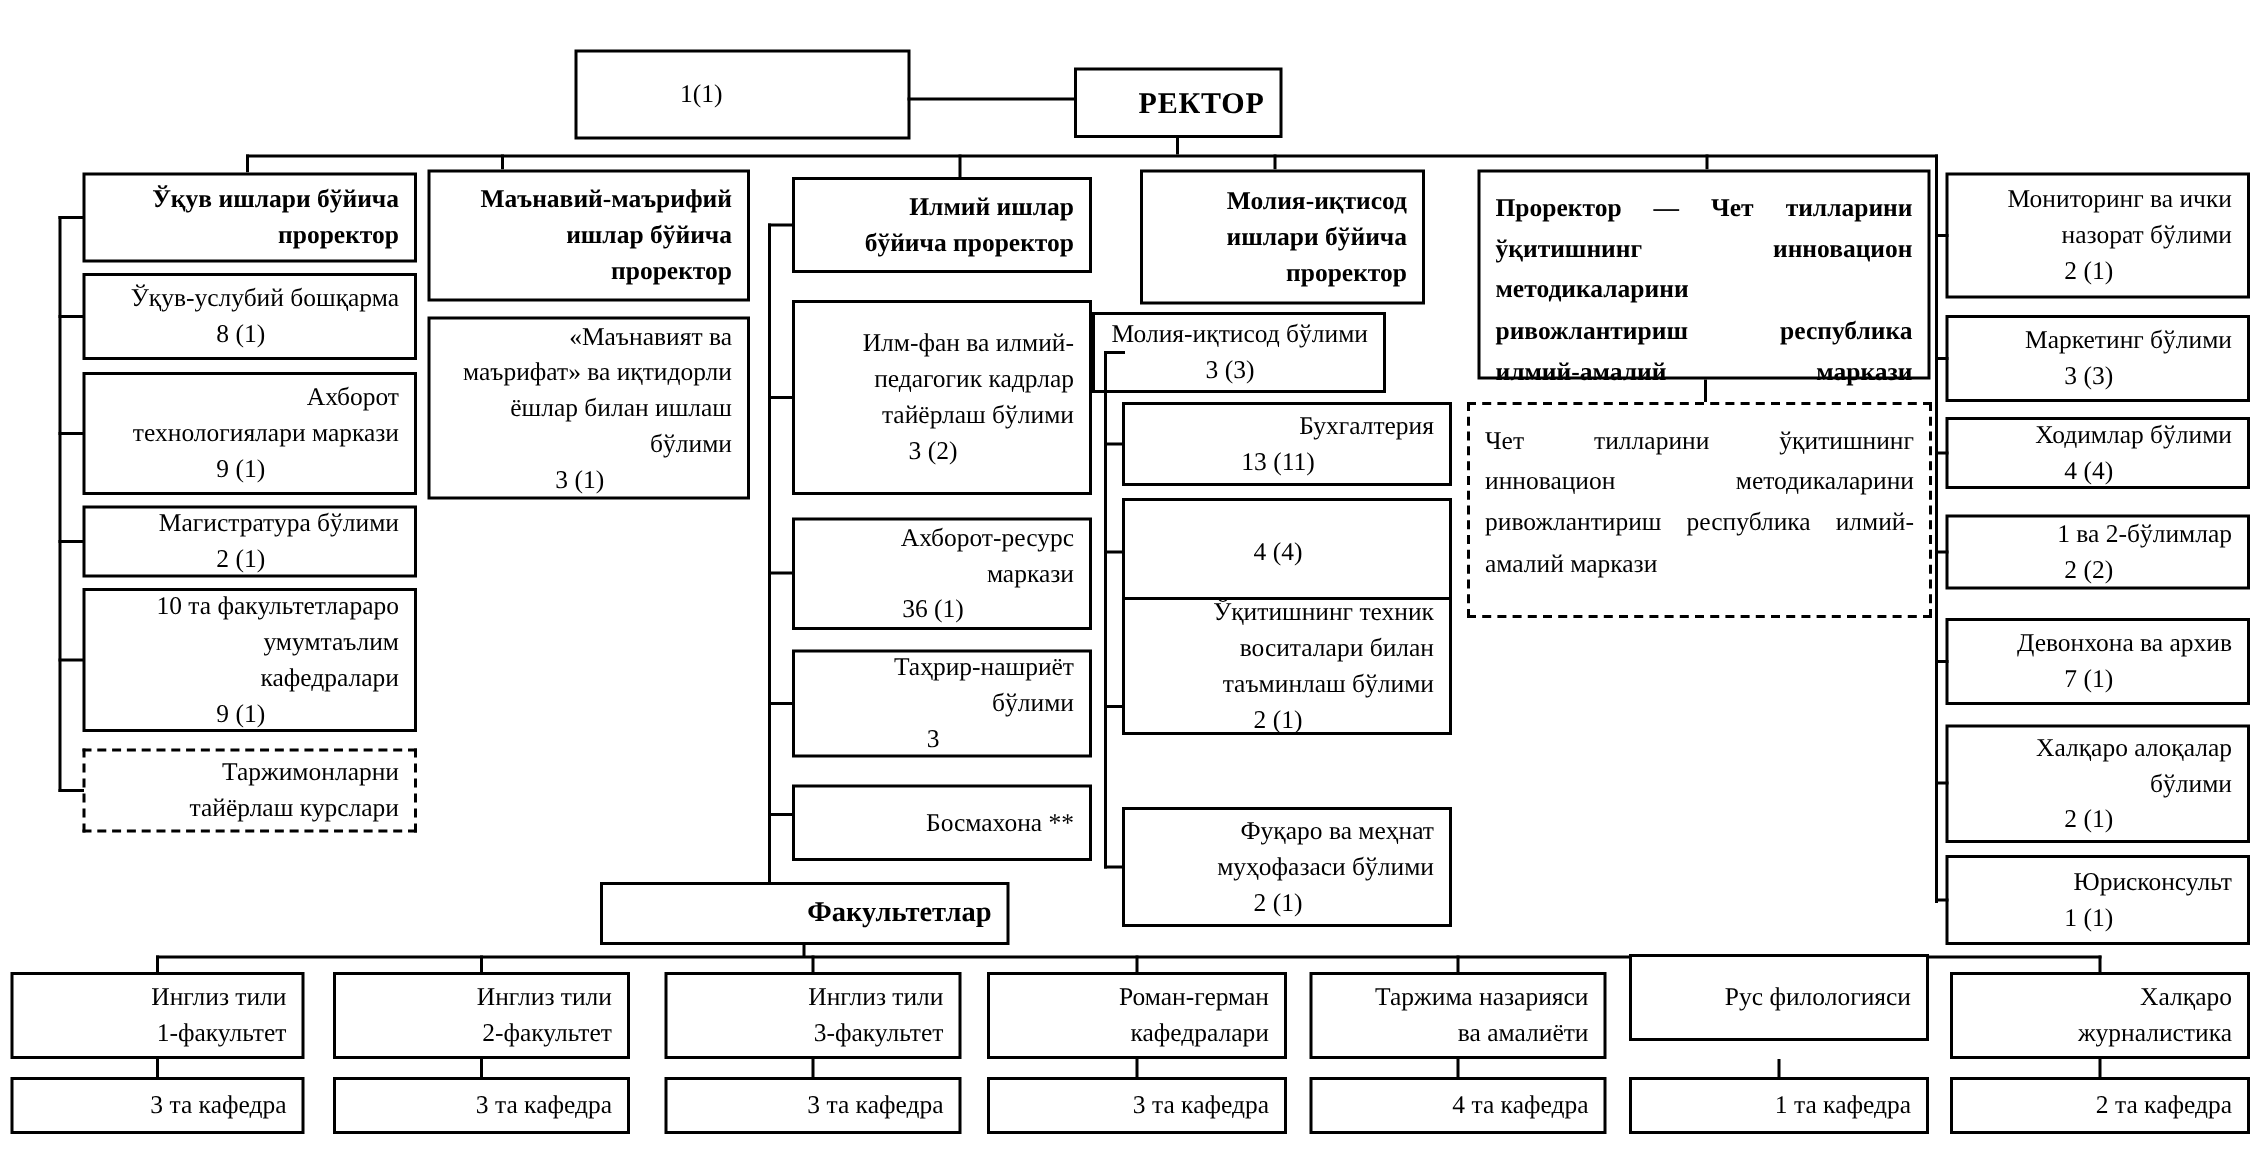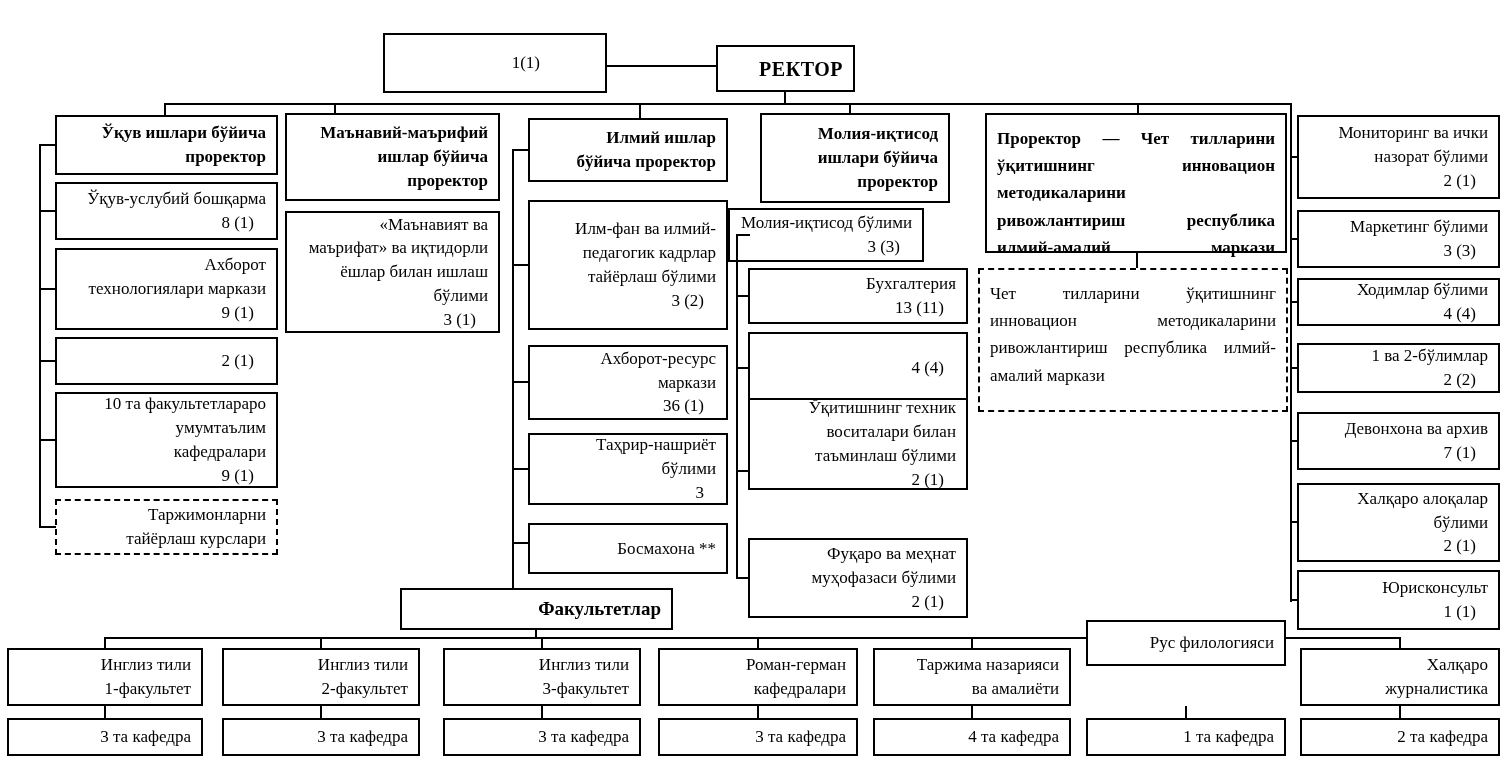--- a/index.html
+++ b/index.html
@@ -2,21 +2,21 @@
 <html><head>
 <meta charset="utf-8">
 <style>
   html,body{margin:0;padding:0;background:#ffffff;}
   #canvas{position:relative;width:1510px;height:772px;background:#ffffff;overflow:hidden;
           font-family:"Liberation Serif","DejaVu Serif",serif;color:#000;}
   .box{position:absolute;box-sizing:border-box;background:#fff;border:2px solid #000;
        display:flex;flex-direction:column;justify-content:center;
        padding:3px 10px;font-size:17px;line-height:1.4;}
   .box .lbl{text-align:right;white-space:pre-line;}
-  .box .cnt{text-align:right;padding-right:12px;}
+  .box .cnt{text-align:center;padding-right:12px;}
   .hdr .lbl{font-weight:bold;}
   .dashed{border-style:dashed;border-width:2px;}
   .topalign{justify-content:flex-start;padding-top:10px;}
   .justall .lbl{font-weight:bold;text-align:justify;text-align-last:justify;white-space:pre-line;line-height:1.6;}
   .justnat .lbl{text-align:justify;text-align-last:auto;white-space:normal;line-height:1.6;}
   .rector .lbl{font-weight:bold;font-size:20px;letter-spacing:.5px;}
   .fakhdr .lbl{font-weight:bold;font-size:19px;}
   .council .lbl{text-align:left;padding-left:4px;}
   .council .cnt{padding-right:55px;}
   .line{position:absolute;background:#000;display:block;}
@@ -52,20 +52,21 @@
   <div class="box" style="left:55px;top:182px;width:223px;height:58px">
     <div class="lbl">Ўқув-услубий бошқарма</div>
     <div class="cnt">8 (1)</div>
   </div>
   <div class="box" style="left:55px;top:248px;width:223px;height:82px">
     <div class="lbl">Ахборот
 технологиялари маркази</div>
     <div class="cnt">9 (1)</div>
   </div>
   <div class="box" style="left:55px;top:337px;width:223px;height:48px">
+    <div class="lbl">Магистратура бўлими</div>
     <div class="cnt">2 (1)</div>
   </div>
   <div class="box" style="left:55px;top:392px;width:223px;height:96px">
     <div class="lbl">10 та факультетлараро
 умумтаълим
 кафедралари</div>
     <div class="cnt">9 (1)</div>
   </div>
   <div class="box dashed" style="left:55px;top:499px;width:223px;height:56px">
     <div class="lbl">Таржимонларни
@@ -260,21 +261,21 @@
   <div class="box" style="left:873px;top:648px;width:198px;height:58px">
     <div class="lbl">Таржима назарияси
 ва амалиёти</div>
   </div>
   <i class="line vl" style="left:971px;top:706px;height:12px"></i>
   <div class="box" style="left:873px;top:718px;width:198px;height:38px">
     <div class="lbl">4 та кафедра</div>
   </div>
 
   <i class="line vl" style="left:1185px;top:637px;height:11px"></i>
-  <div class="box" style="left:1086px;top:620px;width:200px;height:46px">
+  <div class="box" style="left:1086px;top:636px;width:200px;height:58px">
     <div class="lbl">Рус филологияси</div>
   </div>
   <i class="line vl" style="left:1185px;top:706px;height:12px"></i>
   <div class="box" style="left:1086px;top:718px;width:200px;height:38px">
     <div class="lbl">1 та кафедра</div>
   </div>
 
   <i class="line vl" style="left:1399px;top:637px;height:11px"></i>
   <div class="box" style="left:1300px;top:648px;width:200px;height:58px">
     <div class="lbl">Халқаро

